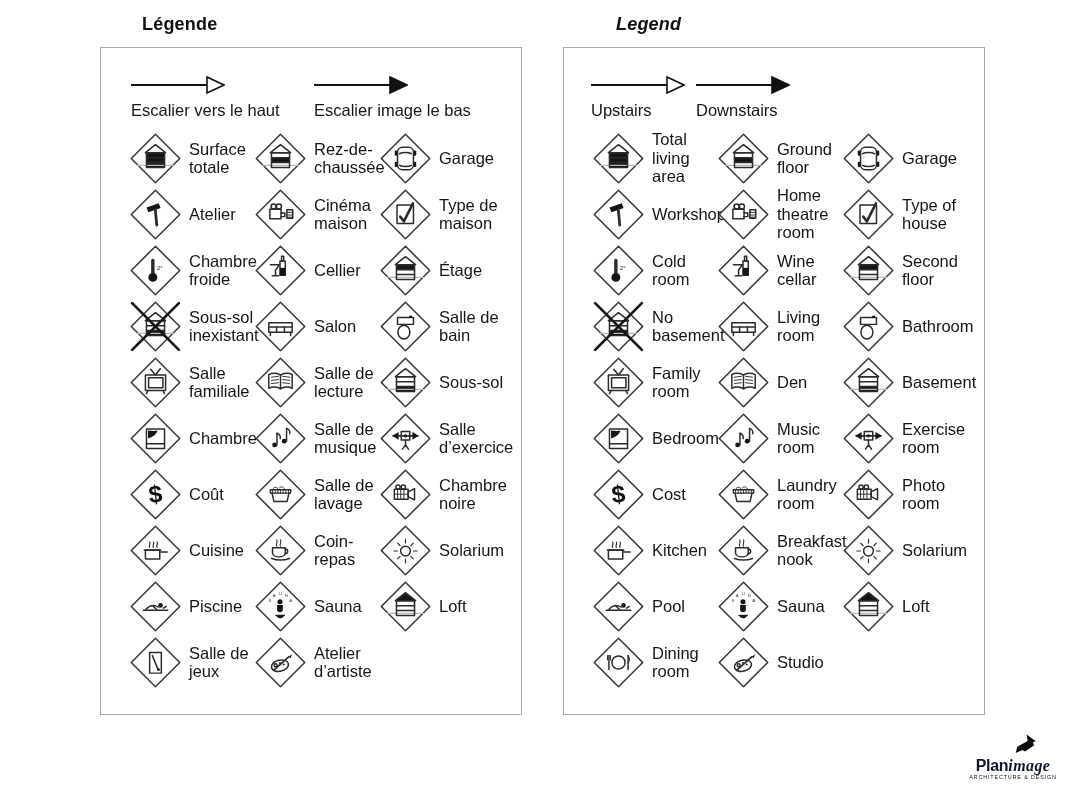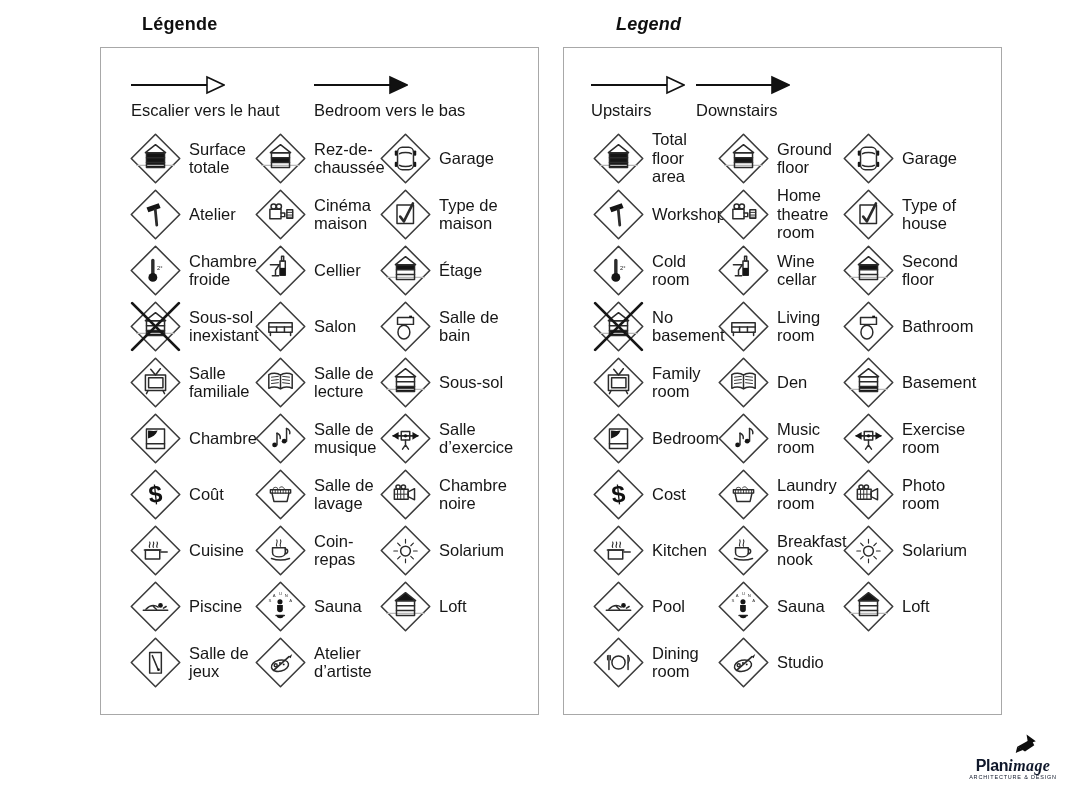--- a/index.html
+++ b/index.html
@@ -1,21 +1,21 @@
 <!DOCTYPE html>
 <html><head>
 <meta charset="utf-8">
 <style>
   html,body{margin:0;padding:0;background:#fff;}
   body{width:1080px;height:785px;position:relative;overflow:hidden;
        font-family:"Liberation Sans","DejaVu Sans",sans-serif;color:#161616;}
   .title{position:absolute;top:2px;font-size:18px;font-weight:700;letter-spacing:.2px;color:#0f0f0f;margin-left:41px;}
   #title-fr{left:101px;}
   #title-en{left:575px;font-style:italic;}
-  .panel{position:absolute;top:47px;width:420px;height:666px;border:1px solid #a8a8a8;background:#fff;padding-left:17px;}
+  .panel{position:absolute;top:47px;width:420px;height:666px;border:1px solid #a8a8a8;background:#fff;}
   #panel-fr{left:100px;}
   #panel-en{left:563px;}
   .arrow{position:absolute;top:27px;}
   .arrow svg{display:block;}
   .arrow-label{font-size:16.5px;margin-top:6px;white-space:nowrap;color:#161616;}
   #panel-fr .arrow-1{left:30px;}
   #panel-fr .arrow-2{left:213px;}
   #panel-en .arrow-1{left:27px;}
   #panel-en .arrow-2{left:132px;}
   .grid{position:absolute;top:82px;left:29px;display:grid;
@@ -267,21 +267,21 @@
       <line x1="0" y1="10" x2="76" y2="10" stroke="#111" stroke-width="2.2"></line>
       <polygon points="76,2 93,10 76,18" fill="#fff" stroke="#111" stroke-width="1.6"></polygon>
     </svg>
     <div class="arrow-label">Escalier vers le haut</div>
   </div>
   <div class="arrow arrow-2">
     <svg width="94" height="20">
       <line x1="0" y1="10" x2="76" y2="10" stroke="#111" stroke-width="2.2"></line>
       <polygon points="76,2 93,10 76,18" fill="#111" stroke="#111" stroke-width="1.6"></polygon>
     </svg>
-    <div class="arrow-label">Bedroom vers le bas</div>
+    <div class="arrow-label">Escalier image le bas</div>
   </div>
   <div class="grid">
       <div class="cell">
     <svg class="dia" viewBox="0 0 48 48">
           <use href="#ico-total-living-area"></use>
         </svg>
     <div class="lbl">Surface
 totale</div>
   </div>
       <div class="cell">
@@ -484,21 +484,21 @@
       <polygon points="76,2 93,10 76,18" fill="#111" stroke="#111" stroke-width="1.6"></polygon>
     </svg>
     <div class="arrow-label">Downstairs</div>
   </div>
   <div class="grid">
       <div class="cell">
     <svg class="dia" viewBox="0 0 48 48">
           <use href="#ico-total-living-area"></use>
         </svg>
     <div class="lbl">Total
-floor
+living
 area</div>
   </div>
       <div class="cell">
     <svg class="dia" viewBox="0 0 48 48">
           <use href="#ico-ground-floor"></use>
         </svg>
     <div class="lbl">Ground
 floor</div>
   </div>
       <div class="cell">

